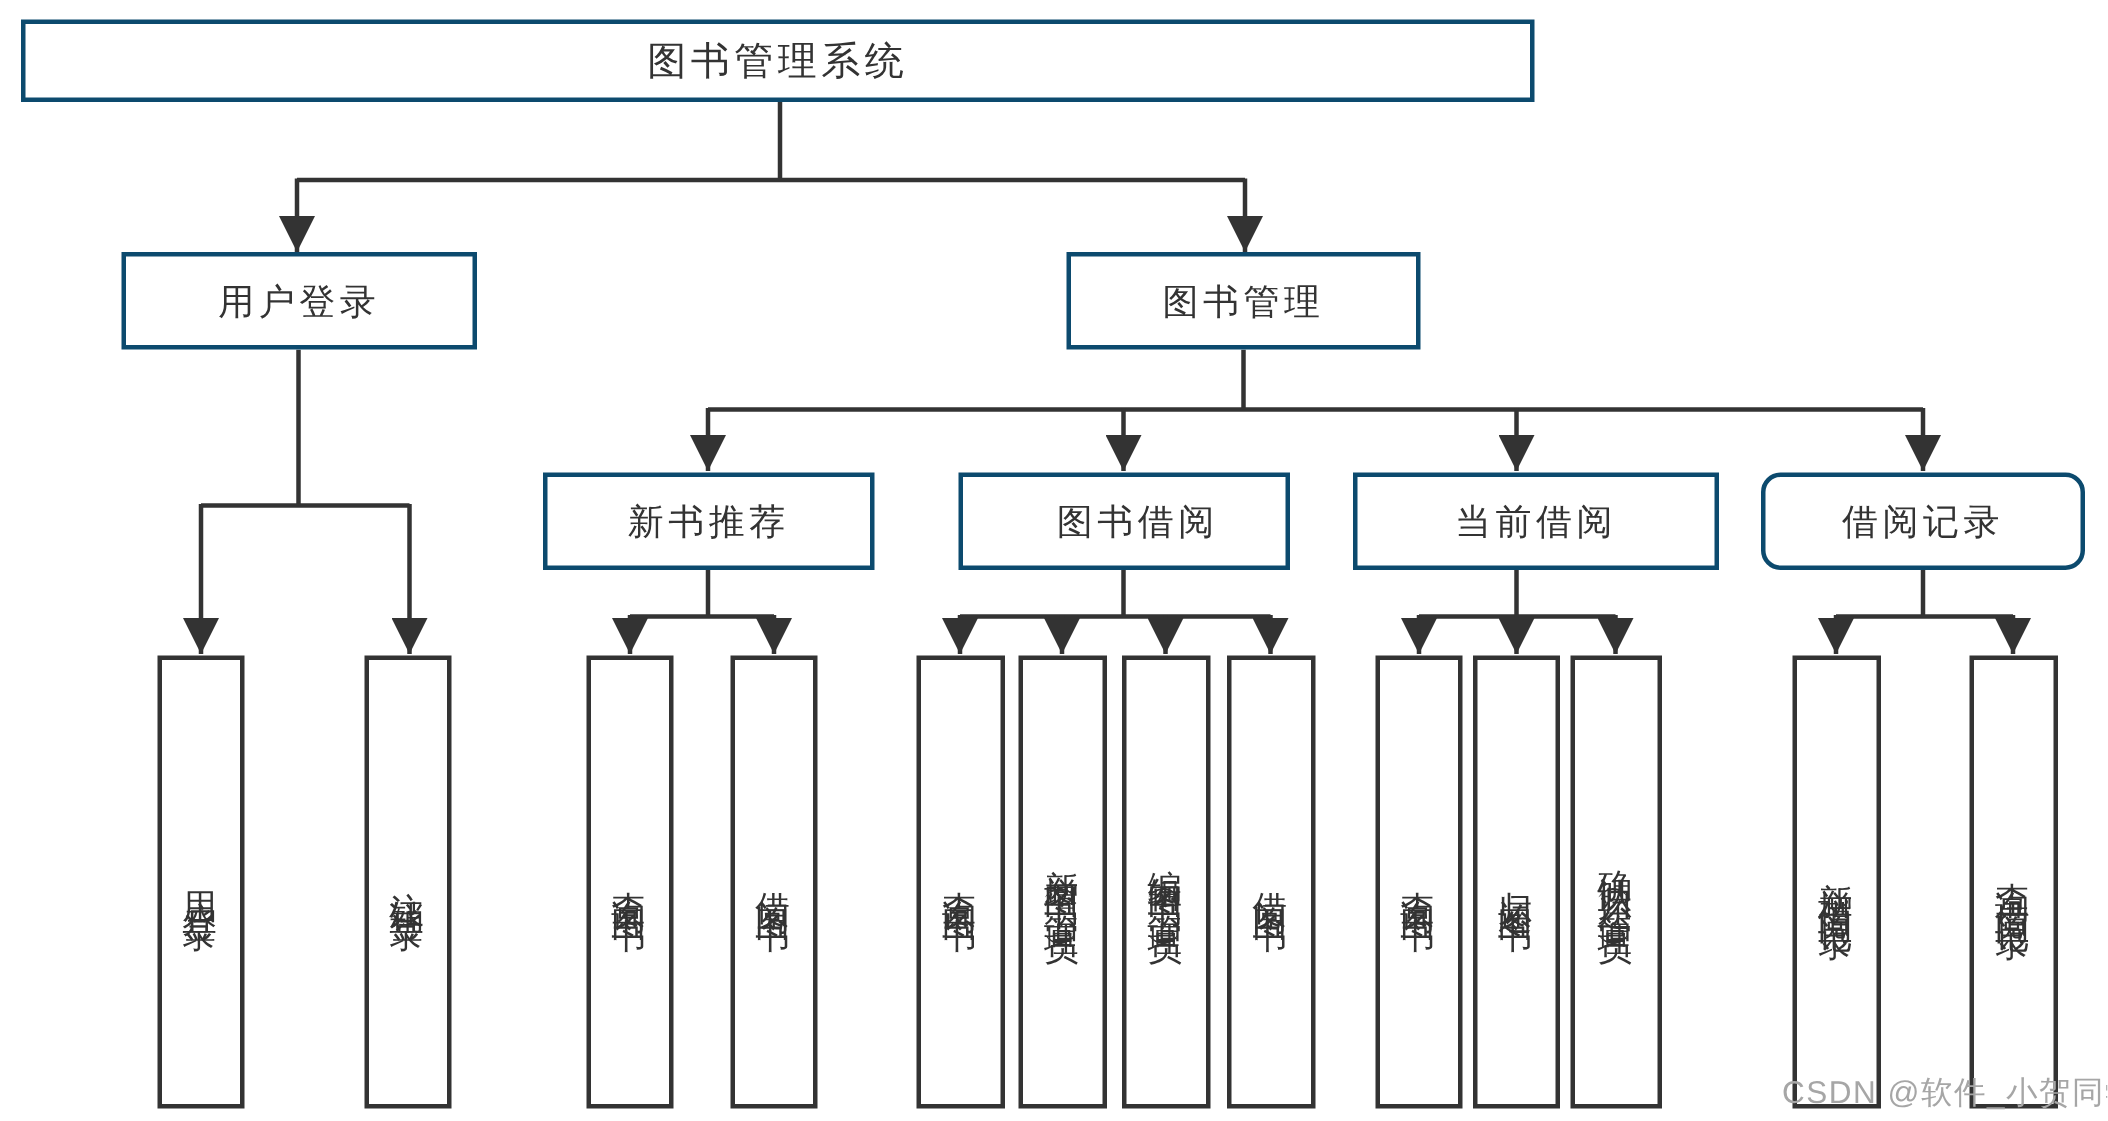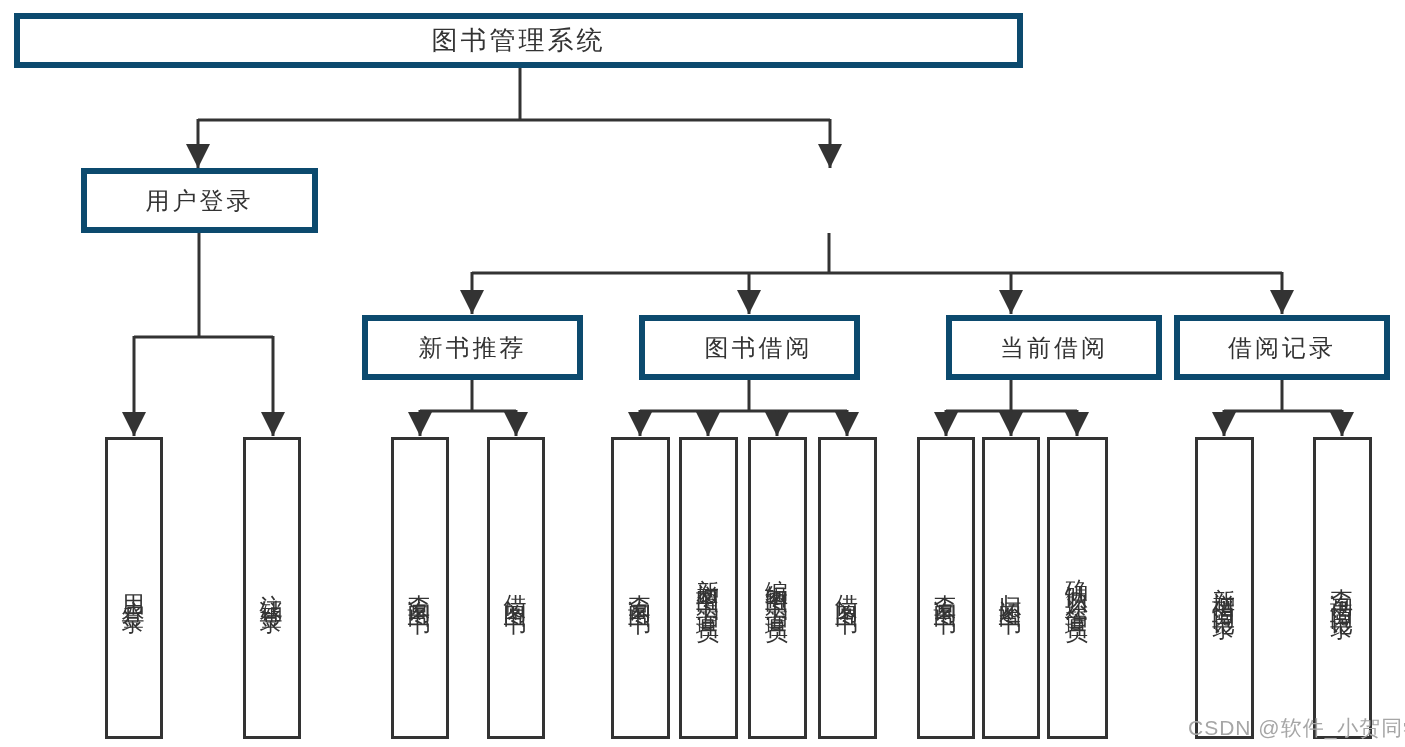--- a/index.html
+++ b/index.html
@@ -19,21 +19,21 @@
     position: absolute;
     left: 0;
     top: 0;
     width: 1405px;
     height: 747px;
     z-index: 1;
   }
   .hbox {
     position: absolute;
     box-sizing: border-box;
-    border: 6px solid #0c4a6e;
+    border: 3px solid #0c4a6e;
     background: #ffffff;
     display: flex;
     align-items: center;
     justify-content: center;
     color: #333333;
     font-size: 24px;
     letter-spacing: 3px;
     z-index: 2;
     white-space: nowrap;
   }
@@ -121,25 +121,26 @@
       <path d="M1282,380 V411"></path>
       <path d="M1224,411 H1342"></path>
       <path d="M1224,410 V436" marker-end="url(#arrow)"></path>
       <path d="M1342,410 V436" marker-end="url(#arrow)"></path>
     </g>
   </svg>
 
   <div class="hbox root" style="left:14px; top:13px; width:1009px; height:55px;">图书管理系统</div>
 
   <div class="hbox" style="left:81px; top:168px; width:237px; height:65px;">用户登录</div>
+  <div class="hbox" style="left:711px; top:168px; width:236px; height:65px;">图书管理</div>
 
   <div class="hbox" style="left:362px; top:315px; width:221px; height:65px;text-align:right;">新书推荐</div>
   <div class="hbox" style="left:639px; top:315px; width:221px; height:65px;padding-left:18px;">图书借阅</div>
-  <div class="hbox" style="left:902px; top:315px; width:216px; height:65px;margin-left:44px;">当前借阅</div>
-  <div class="hbox" style="left:1174px; top:315px; width:216px; height:65px;">借阅记录</div>
+  <div class="hbox" style="left:902px; top:315px; width:244px; height:65px;">当前借阅</div>
+  <div class="hbox" style="left:1174px; top:315px; width:216px; height:65px;border-radius:13px;">借阅记录</div>
 
   <div class="vbox" style="left:105px; width:58px;">用户登录</div>
   <div class="vbox" style="left:243px; width:58px;">注销登录</div>
 
   <div class="vbox" style="left:391px; width:58px;">查询图书</div>
   <div class="vbox" style="left:487px; width:58px;">借阅图书</div>
 
   <div class="vbox" style="left:611px; width:59px;">查询图书</div>
   <div class="vbox" style="left:679px; width:59px;">新增图书（管理员）</div>
   <div class="vbox" style="left:748px; width:59px;">编辑图书（管理员）</div>

